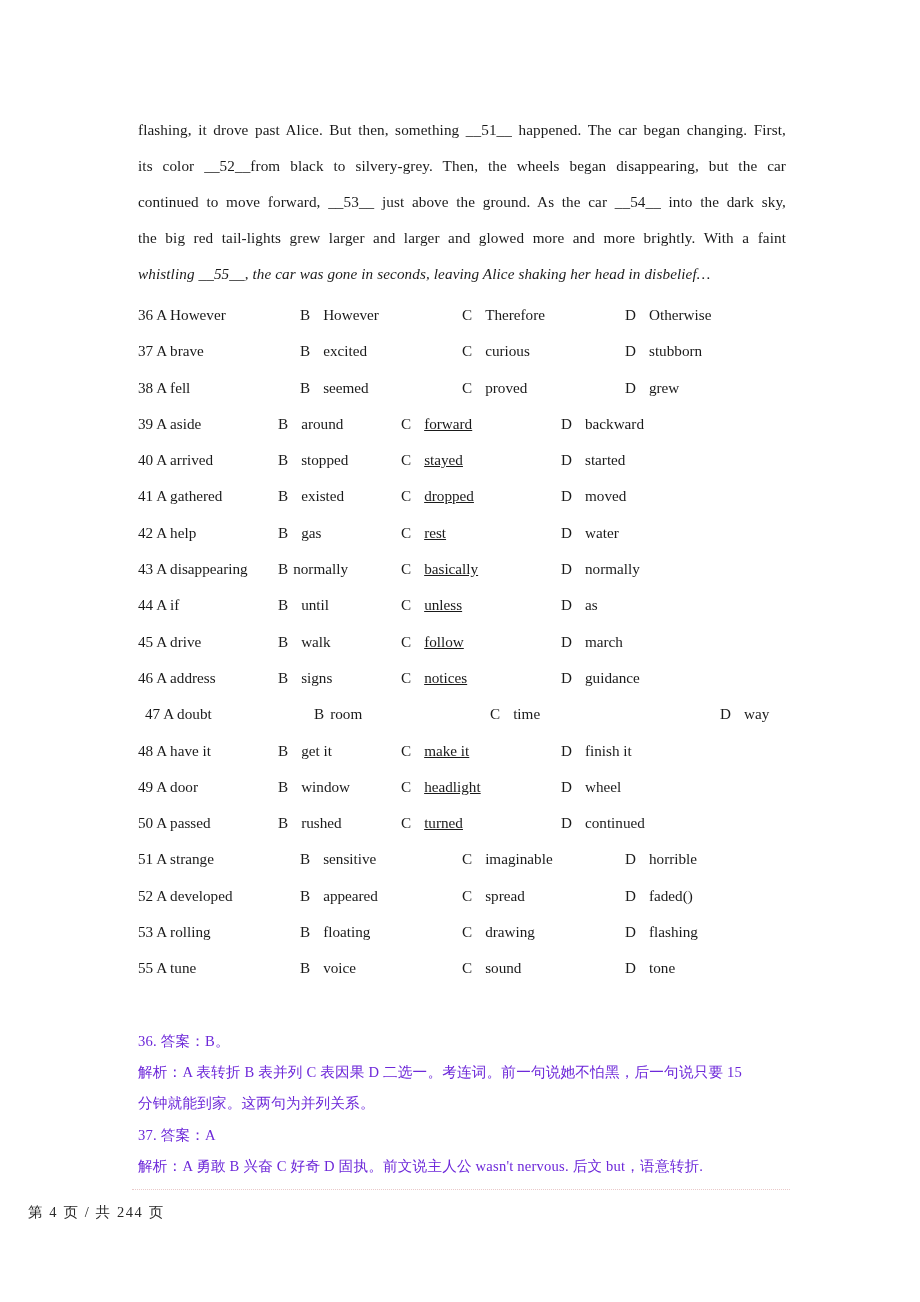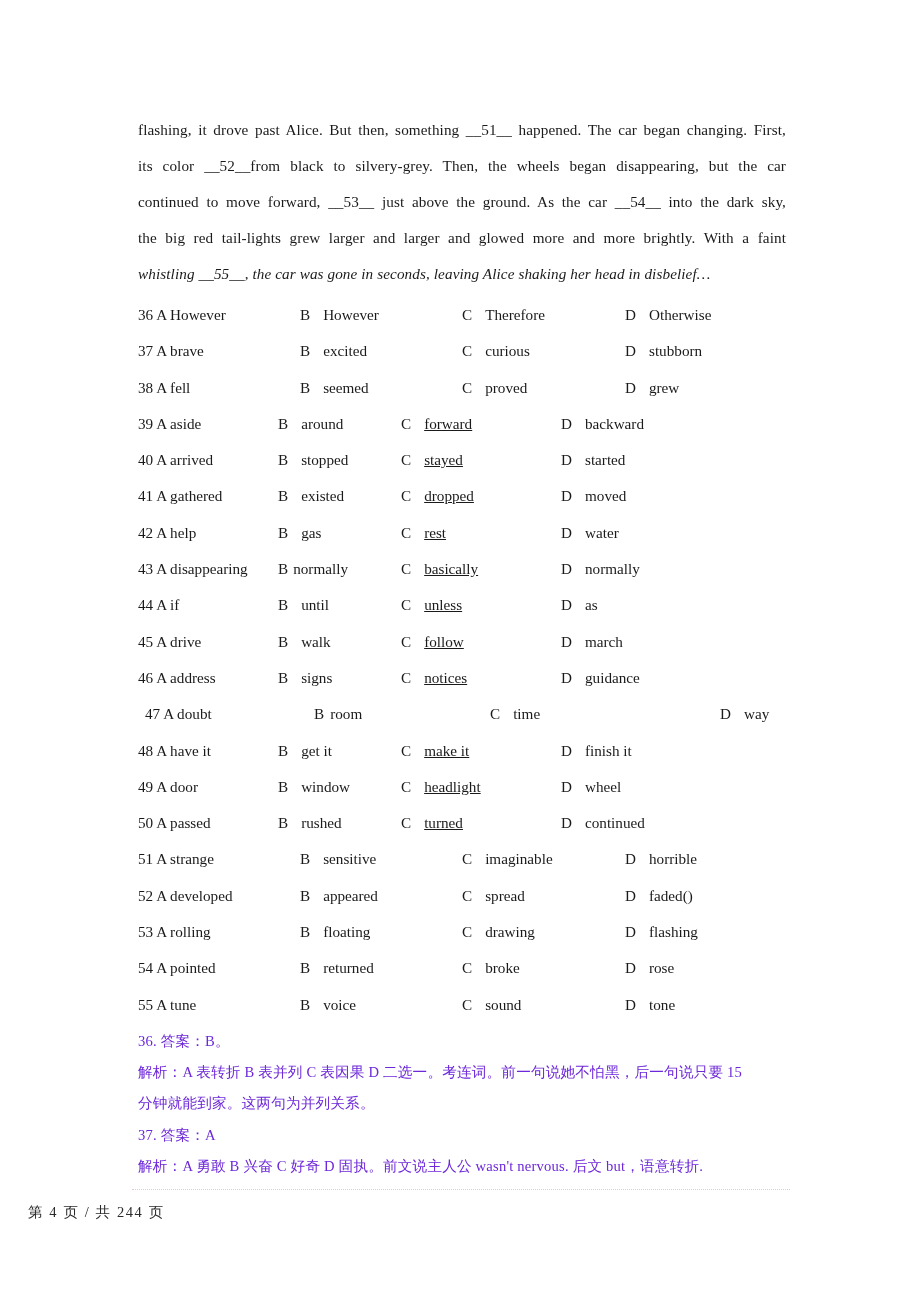--- a/index.html
+++ b/index.html
@@ -253,26 +253,20 @@
       <span class="cell cD"><span class="letter">D</span><span>faded()</span></span>
     </div>
 
     <div class="opt-row wide">
       <span class="cell stem"><span>53</span> <span>A</span> <span>rolling</span></span>
       <span class="cell cB"><span class="letter">B</span><span>floating</span></span>
       <span class="cell cC"><span class="letter">C</span><span>drawing</span></span>
       <span class="cell cD"><span class="letter">D</span><span>flashing</span></span>
     </div>
 
-    <div class="opt-row wide">
-      <span class="cell stem"><span>54</span> <span>A</span> <span>pointed</span></span>
-      <span class="cell cB"><span class="letter">B</span><span>returned</span></span>
-      <span class="cell cC"><span class="letter">C</span><span>broke</span></span>
-      <span class="cell cD"><span class="letter">D</span><span>rose</span></span>
-    </div>
 
     <div class="opt-row wide">
       <span class="cell stem"><span>55</span> <span>A</span> <span>tune</span></span>
       <span class="cell cB"><span class="letter">B</span><span>voice</span></span>
       <span class="cell cC"><span class="letter">C</span><span>sound</span></span>
       <span class="cell cD"><span class="letter">D</span><span>tone</span></span>
     </div>
 
   </div>
 

